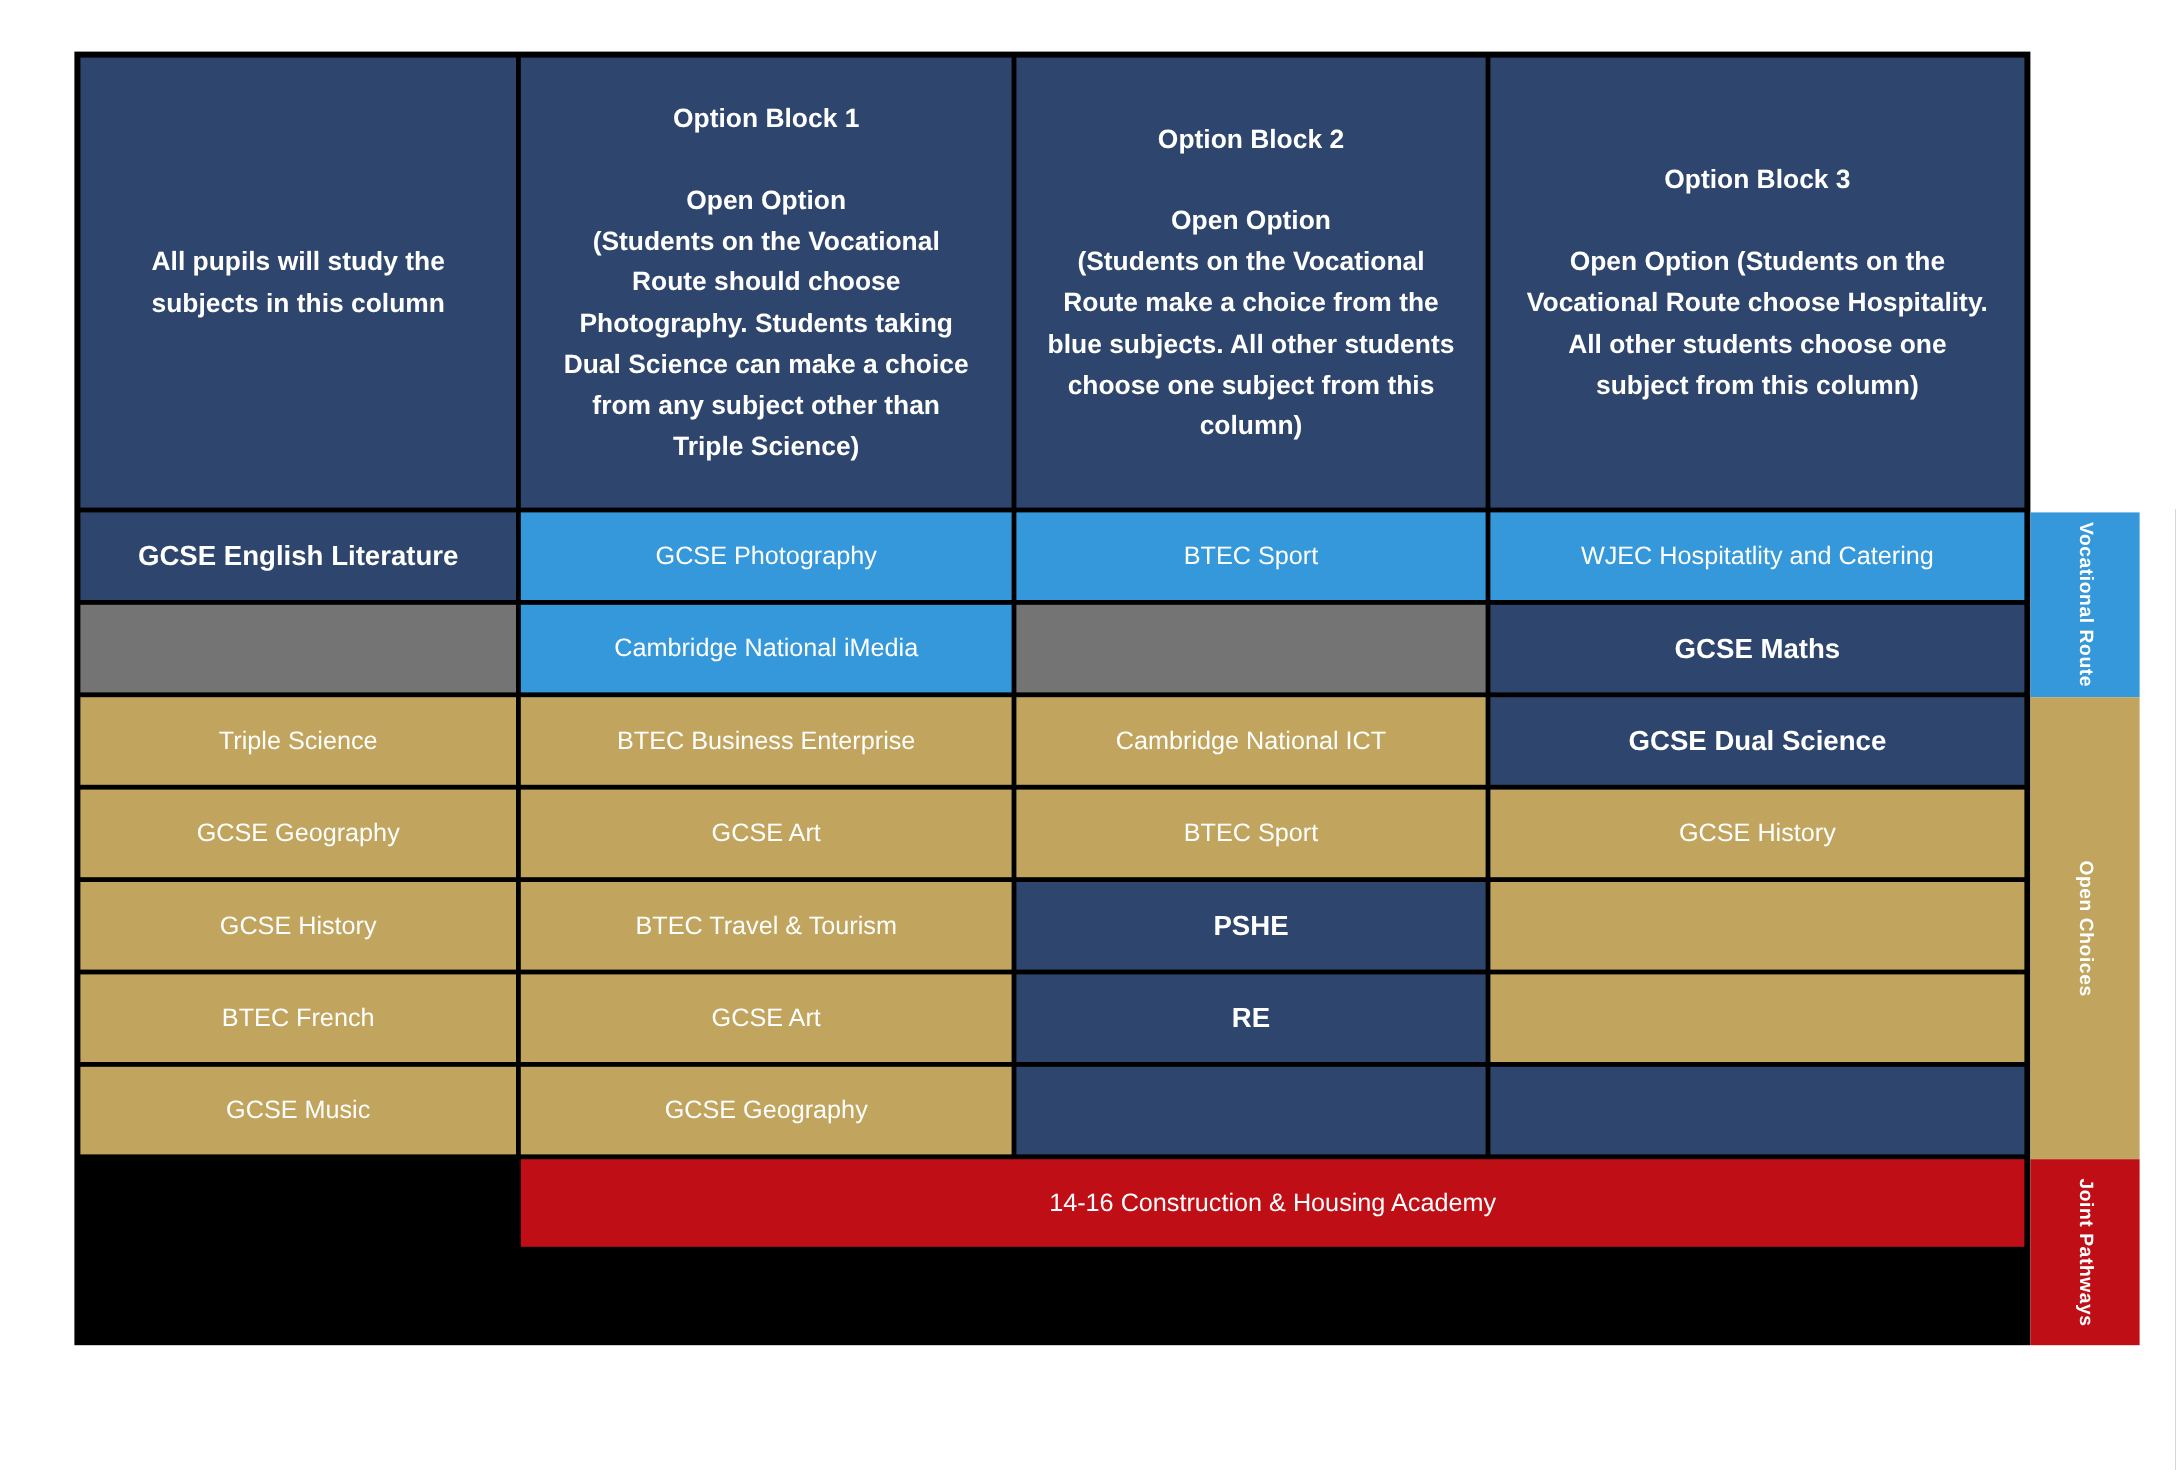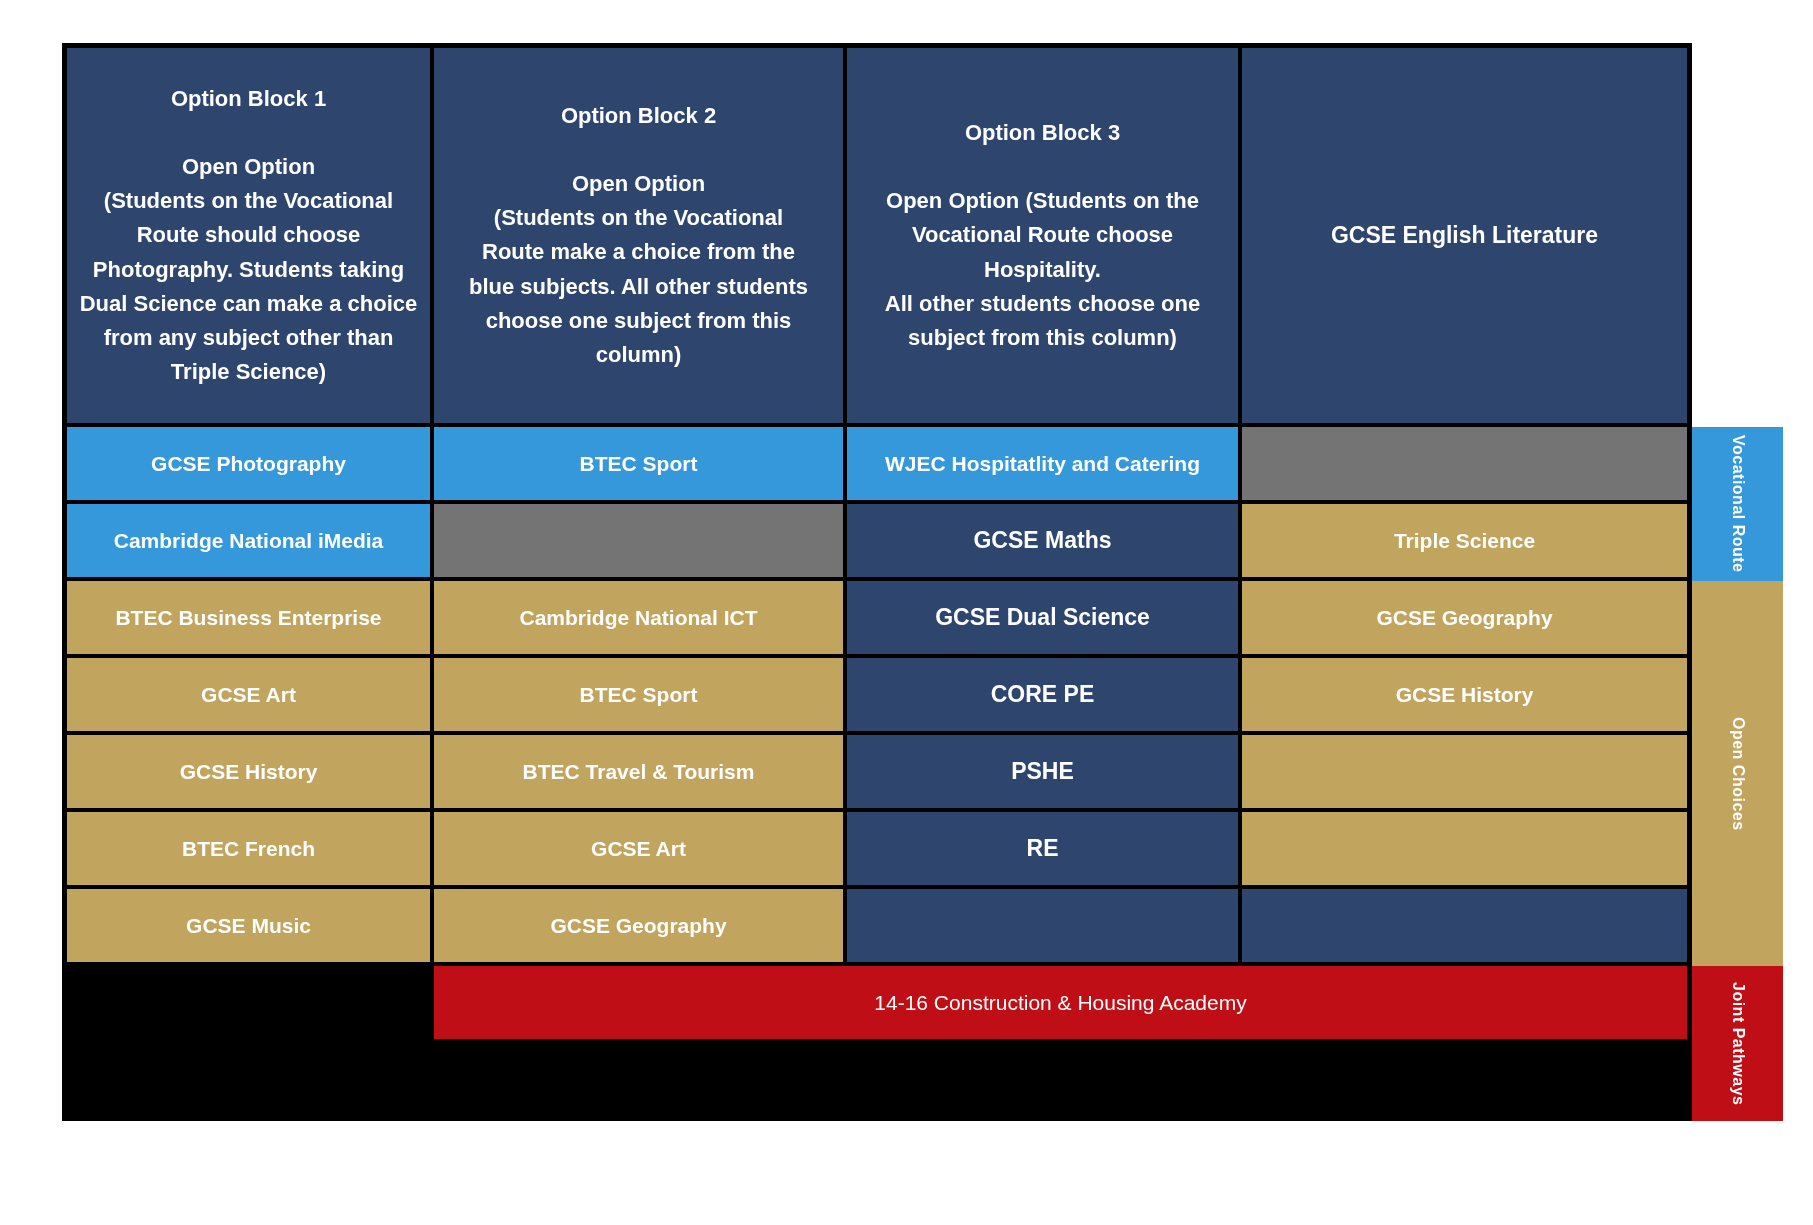--- a/index.html
+++ b/index.html
@@ -30,21 +30,21 @@
   }
   .navy  { background: var(--navy); }
   .cell[data-color="blue"] { background: var(--blue); }
   .cell[data-color="gray"] { background: var(--gray); }
   .cell[data-color="gold"] { background: var(--gold); }
   .cell[data-color="red"]  { background: var(--red);  }
 
   .header-cell { font-weight: bold; font-size: 22px; line-height: 1.55; padding: 0 6px; }
   .hdr-title { margin-bottom: 34px; }
   .core-cell { font-weight: bold; font-size: 23px; padding: 0 4px; }
-  .option-cell { font-size: 21px; font-weight: bold; padding: 0 12px; }
+  .option-cell { font-size: 21px; font-weight: normal; padding: 0 12px; }
   .joint-cell { grid-column: 2 / 5; font-size: 21px; font-weight: normal; }
 
   .route-sidebar {
     position: absolute; left: 1692px; top: 427px; width: 91px;
   }
   .side-band {
     display: flex; align-items: center; justify-content: center;
   }
   .side-band[data-color="blue"] { background: var(--blue); height: 154px; }
   .side-band[data-color="gold"] { background: var(--gold); height: 385px; }
@@ -53,20 +53,24 @@
     writing-mode: vertical-rl;
     font-weight: bold; font-size: 16px; color: #ffffff;
     letter-spacing: 0.5px;
   }
 </style>
 </head>
 <body>
 
 <div class="options-table">
 
+  <div class="cell navy header-cell">
+    <div>All pupils will study the
+subjects in this column</div>
+  </div>
   <div class="cell navy header-cell">
     <div class="hdr-title">Option Block 1</div>
     <div>Open Option
 (Students on the Vocational
 Route should choose
 Photography. Students taking
 Dual Science can make a choice
 from any subject other than
 Triple Science)</div>
   </div>
@@ -99,21 +103,20 @@
   <div class="cell navy core-cell">GCSE Maths</div>
   <div class="cell option-cell" data-color="gold">Triple Science</div>
   <div class="cell option-cell" data-color="gold">BTEC Business Enterprise</div>
   <div class="cell option-cell" data-color="gold">Cambridge National ICT</div>
 
   <div class="cell navy core-cell">GCSE Dual Science</div>
   <div class="cell option-cell" data-color="gold">GCSE Geography</div>
   <div class="cell option-cell" data-color="gold">GCSE Art</div>
   <div class="cell option-cell" data-color="gold">BTEC Sport</div>
 
-  <div class="cell navy core-cell">CORE PE</div>
   <div class="cell option-cell" data-color="gold">GCSE History</div>
   <div class="cell option-cell" data-color="gold">GCSE History</div>
   <div class="cell option-cell" data-color="gold">BTEC Travel &amp; Tourism</div>
 
   <div class="cell navy core-cell">PSHE</div>
   <div class="cell option-cell" data-color="gold"></div>
   <div class="cell option-cell" data-color="gold">BTEC French</div>
   <div class="cell option-cell" data-color="gold">GCSE Art</div>
 
   <div class="cell navy core-cell">RE</div>

